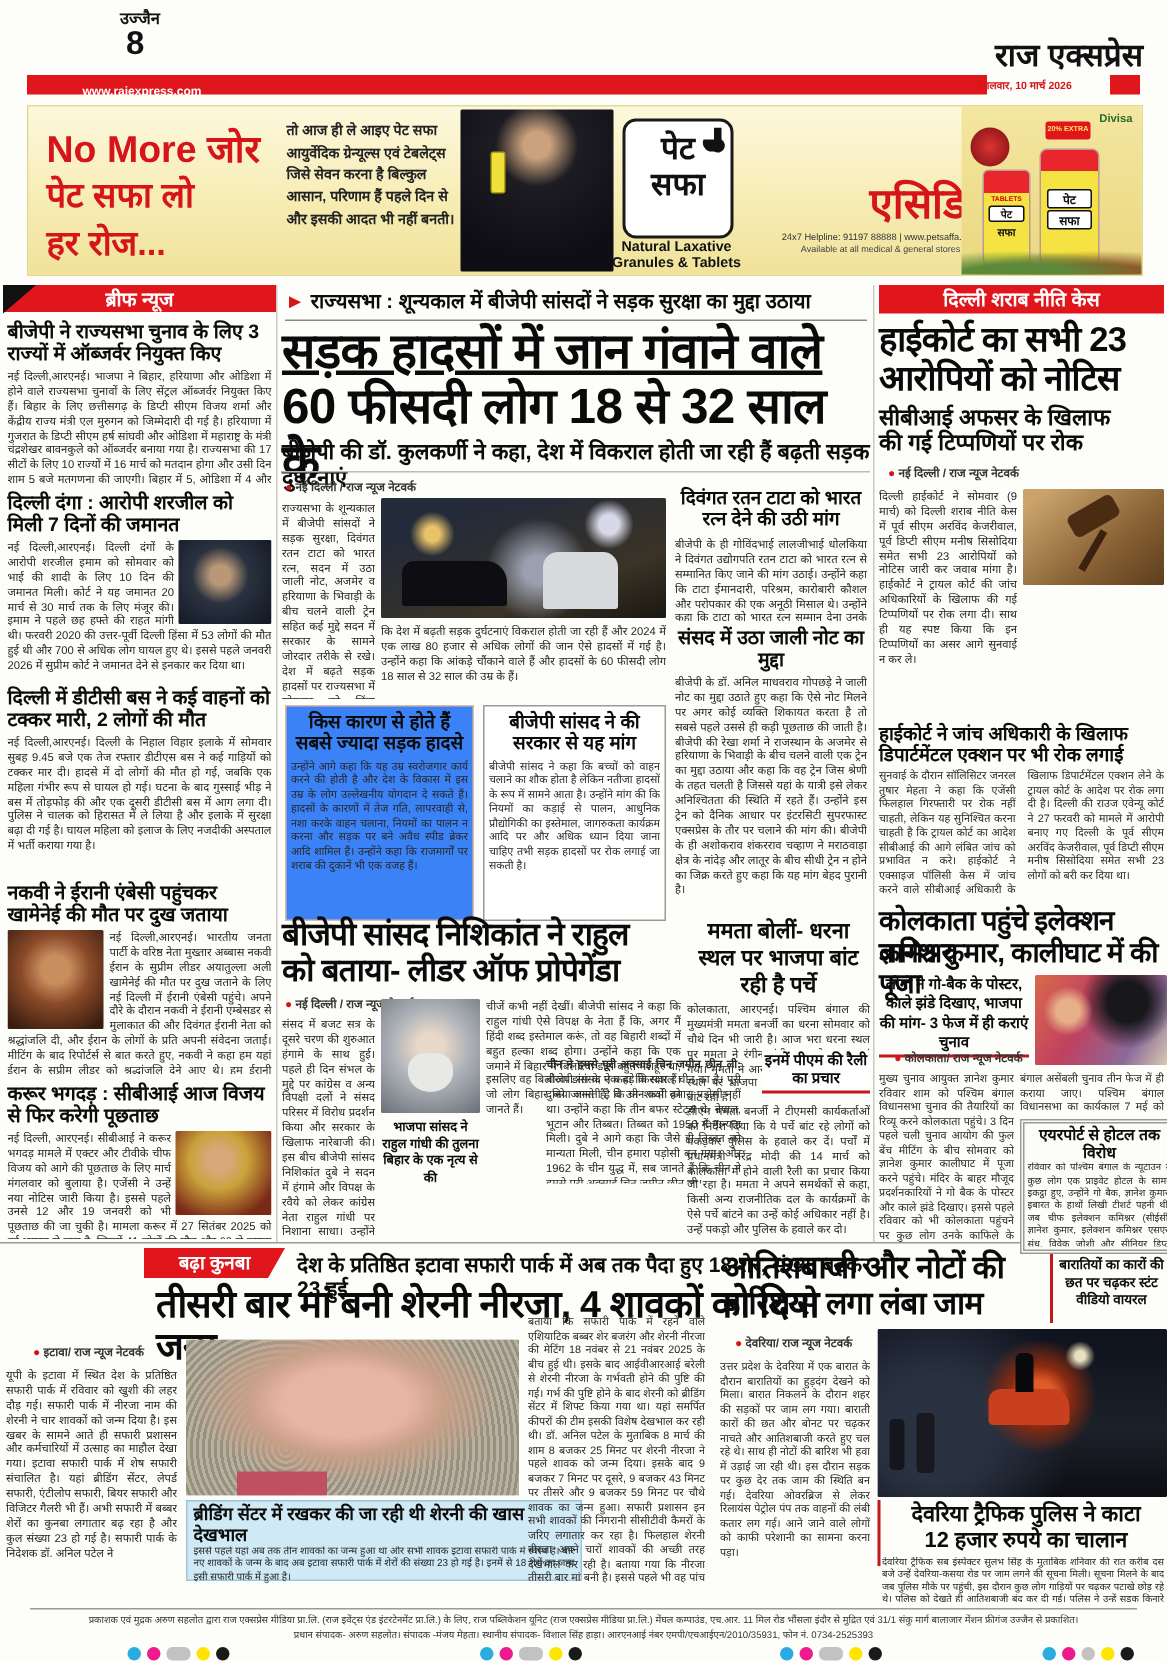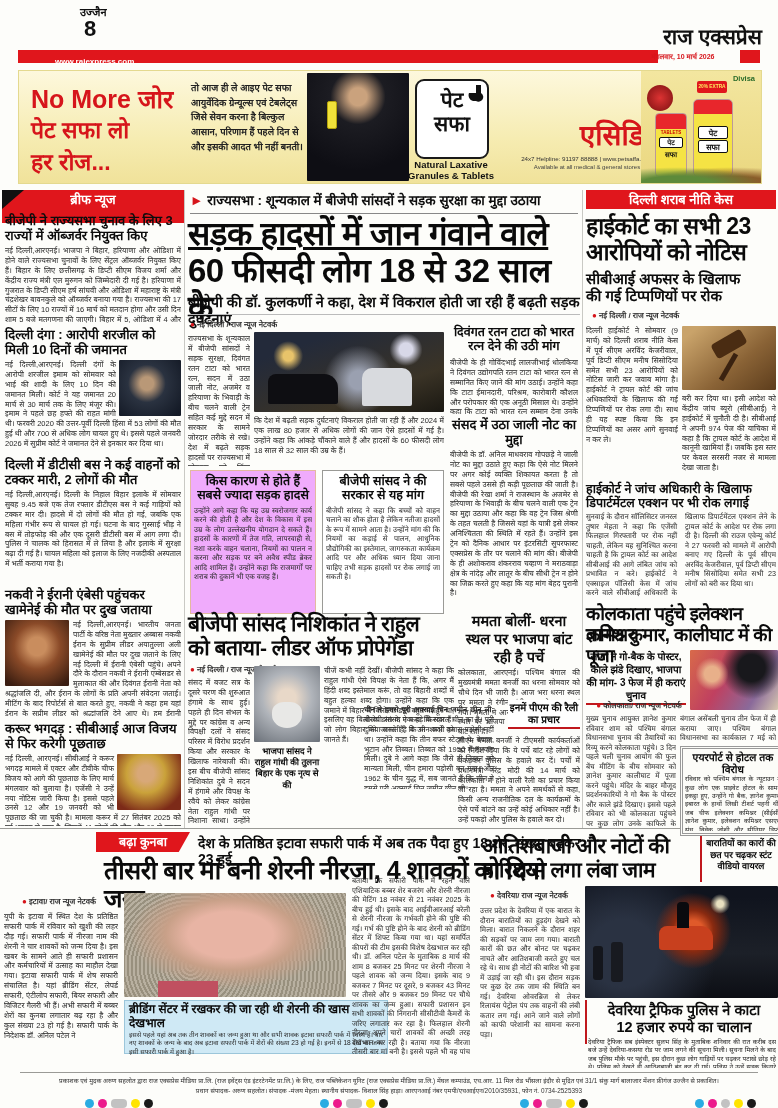--- a/index.html
+++ b/index.html
@@ -72,27 +72,27 @@
         <div style="font-size:8px;font-weight:900;text-align:center;background:#fff;border:1px solid #111;border-radius:2px;margin:1px 4px;">सफा</div>
       </div>
       <div class="abs" style="left:0;bottom:0;width:120px;height:16px;background:radial-gradient(ellipse at 30% 100%,#5d8a3a 30%,transparent 70%),radial-gradient(ellipse at 75% 100%,#8a5d2a 30%,transparent 70%);"></div>
     </div>
   </div>
 
   <div class="vrule" style="left:184px;top:190px;height:638px;"></div>
   <div class="vrule" style="left:582px;top:190px;height:638px;"></div>
   <div class="hrule" style="left:0;top:828px;width:778px;"></div>
 
-  <div class="abs band" style="left:2px;top:190px;width:182px;height:33px;font-size:13px;line-height:19px;">
+  <div class="abs band" style="left:2px;top:190px;width:182px;height:18px;font-size:13px;line-height:19px;">
     <div class="abs" style="left:0;top:0;width:0;height:0;border-top:19px solid #111;border-right:22px solid transparent;"></div>
     <span>ब्रीफ न्यूज</span>
   </div>
   <div class="abs hl" style="left:5px;top:214px;width:176px;font-size:13px;">बीजेपी ने राज्यसभा चुनाव के लिए 3 राज्यों में ऑब्जर्वर नियुक्त किए</div>
   <div class="abs body-txt" style="left:5px;top:246px;width:176px;height:78px;">नई दिल्ली,आरएनई। भाजपा ने बिहार, हरियाणा और ओडिशा में होने वाले राज्यसभा चुनावों के लिए सेंट्रल ऑब्जर्वर नियुक्त किए हैं। बिहार के लिए छत्तीसगढ़ के डिप्टी सीएम विजय शर्मा और केंद्रीय राज्य मंत्री एल मुरुगन को जिम्मेदारी दी गई है। हरियाणा में गुजरात के डिप्टी सीएम हर्ष सांघवी और ओडिशा में महाराष्ट्र के मंत्री चंद्रशेखर बावनकुले को ऑब्जर्वर बनाया गया है। राज्यसभा की 17 सीटों के लिए 10 राज्यों में 16 मार्च को मतदान होगा और उसी दिन शाम 5 बजे मतगणना की जाएगी। बिहार में 5, ओडिशा में 4 और हरियाणा में 2 सीटों पर चुनाव होना है।</div>
-  <div class="abs hl" style="left:5px;top:328px;width:176px;font-size:13px;">दिल्ली दंगा : आरोपी शरजील को मिली 10 दिनों की जमानत</div>
+  <div class="abs hl" style="left:5px;top:328px;width:176px;font-size:13px;">दिल्ली दंगा : आरोपी शरजील को मिली 7 दिनों की जमानत</div>
   <div class="abs body-txt" style="left:5px;top:360px;width:176px;height:92px;">
     <div class="photo" style="position:relative;float:right;width:62px;height:56px;margin:0 0 2px 3px;background:radial-gradient(circle at 45% 42%,#b99877 14%,#2a3240 40%,#141a26 90%);"></div>
     <span>नई दिल्ली,आरएनई। दिल्ली दंगों के आरोपी शरजील इमाम को सोमवार को भाई की शादी के लिए 10 दिन की जमानत मिली। कोर्ट ने यह जमानत 20 मार्च से 30 मार्च तक के लिए मंजूर की। इमाम ने पहले छह हफ्ते की राहत मांगी थी। फरवरी 2020 की उत्तर-पूर्वी दिल्ली हिंसा में 53 लोगों की मौत हुई थी और 700 से अधिक लोग घायल हुए थे। इससे पहले जनवरी 2026 में सुप्रीम कोर्ट ने जमानत देने से इनकार कर दिया था।</span>
   </div>
   <div class="abs hl" style="left:5px;top:458px;width:176px;font-size:13px;">दिल्ली में डीटीसी बस ने कई वाहनों को टक्कर मारी, 2 लोगों की मौत</div>
   <div class="abs body-txt" style="left:5px;top:490px;width:176px;height:92px;">नई दिल्ली,आरएनई। दिल्ली के निहाल विहार इलाके में सोमवार सुबह 9.45 बजे एक तेज रफ्तार डीटीएस बस ने कई गाड़ियों को टक्कर मार दी। हादसे में दो लोगों की मौत हो गई, जबकि एक महिला गंभीर रूप से घायल हो गई। घटना के बाद गुस्साई भीड़ ने बस में तोड़फोड़ की और एक दूसरी डीटीसी बस में आग लगा दी। पुलिस ने चालक को हिरासत में ले लिया है और इलाके में सुरक्षा बढ़ा दी गई है। घायल महिला को इलाज के लिए नजदीकी अस्पताल में भर्ती कराया गया है।</div>
   <div class="abs hl" style="left:5px;top:588px;width:176px;font-size:13px;">नकवी ने ईरानी एंबेसी पहुंचकर खामेनेई की मौत पर दुख जताया</div>
   <div class="abs body-txt" style="left:5px;top:620px;width:176px;height:96px;">
     <div class="photo" style="position:relative;float:left;width:64px;height:66px;margin:0 4px 2px 0;background:radial-gradient(circle at 50% 40%,#c98d5e 18%,#8a4a28 45%,#3a1d10 90%);"></div>
     <span>नई दिल्ली,आरएनई। भारतीय जनता पार्टी के वरिष्ठ नेता मुख्तार अब्बास नकवी ईरान के सुप्रीम लीडर अयातुल्ला अली खामेनेई की मौत पर दुख जताने के लिए नई दिल्ली में ईरानी एंबेसी पहुंचे। अपने दौरे के दौरान नकवी ने ईरानी एम्बेसडर से मुलाकात की और दिवंगत ईरानी नेता को श्रद्धांजलि दी, और ईरान के लोगों के प्रति अपनी संवेदना जताई। मीटिंग के बाद रिपोर्टर्स से बात करते हुए, नकवी ने कहा हम यहां ईरान के सुप्रीम लीडर को श्रद्धांजलि देने आए थे। हम ईरानी एंबेसडर से भी मिले। मैंने दिन में श्रद्धांजलि और संवेदनाएं दी हैं।</span>
@@ -111,21 +111,21 @@
   <div class="abs hl-xl" style="left:188px;top:253px;width:392px;font-size:33px;">60 फीसदी लोग 18 से 32 साल के</div>
   <div class="abs red hl" style="left:188px;top:294px;width:392px;font-size:14.5px;font-weight:900;">बीजेपी की डॉ. कुलकर्णी ने कहा, देश में विकराल होती जा रही हैं बढ़ती सड़क दुर्घटनाएं</div>
   <div class="hrule" style="left:188px;top:314px;width:392px;background:#bbb;"></div>
   <div class="abs byline" style="left:190px;top:319px;"><span class="dot">●</span> <span>नई दिल्ली / राज न्यूज नेटवर्क</span></div>
   <div class="abs body-txt" style="left:188px;top:334px;width:62px;height:132px;">राज्यसभा के शून्यकाल में बीजेपी सांसदों ने सड़क सुरक्षा, दिवंगत रतन टाटा को भारत रत्न, सदन में उठा जाली नोट, अजमेर व हरियाणा के भिवाड़ी के बीच चलने वाली ट्रेन सहित कई मुद्दे सदन में सरकार के सामने जोरदार तरीके से रखे। देश में बढ़ते सड़क हादसों पर राज्यसभा में सोमवार को चिंता जताते हुए भारतीय जनता पार्टी की एक सदस्य ने कहा कि हादसों में जान गंवाने वालों में से 60 फीसदी लोग 18 साल से 32 साल की उम्र के होते हैं जो देश के विकास में उल्लेखनीय योगदान दे सकते हैं। शून्यकाल में यह मुद्दा उठाते हुए बीजेपी की डॉ. मेधा विश्राम कुलकर्णी ने कहा</div>
   <div class="photo" style="left:254px;top:332px;width:190px;height:80px;background:radial-gradient(circle at 18% 30%,#e8c36a 3%,transparent 9%),radial-gradient(circle at 80% 22%,#d8d8e8 4%,transparent 10%),radial-gradient(circle at 55% 60%,#9aa0b0 8%,transparent 30%),linear-gradient(160deg,#232a3a 20%,#3a3326 70%,#1a1812 100%);">
     <div class="abs" style="left:14px;top:42px;width:70px;height:30px;background:#0e0e12;border-radius:8px 14px 2px 2px;"></div>
     <div class="abs" style="left:108px;top:36px;width:50px;height:38px;background:#d8dade;border-radius:10px 10px 2px 2px;"></div>
   </div>
   <div class="abs body-txt" style="left:254px;top:416px;width:190px;height:50px;">कि देश में बढ़ती सड़क दुर्घटनाएं विकराल होती जा रही हैं और 2024 में एक लाख 80 हजार से अधिक लोगों की जान ऐसे हादसों में गई है। उन्होंने कहा कि आंकड़े चौंकाने वाले हैं और हादसों के 60 फीसदी लोग 18 साल से 32 साल की उम्र के हैं।</div>
-  <div class="abs" style="left:190px;top:470px;width:118px;height:136px;background:#f0abfc;border:1px solid #e3b9a0;padding:3px;">
+  <div class="abs" style="left:190px;top:470px;width:118px;height:136px;background:#3b82f6;border:1px solid #e3b9a0;padding:3px;">
     <div class="hl" style="font-size:12.5px;text-align:center;">किस कारण से होते हैं सबसे ज्यादा सड़क हादसे</div>
     <div class="body-txt" style="font-size:7.2px;margin-top:3px;height:96px;">उन्होंने आगे कहा कि यह उम्र स्वरोजगार कार्य करने की होती है और देश के विकास में इस उम्र के लोग उल्लेखनीय योगदान दे सकते हैं। हादसों के कारणों में तेज गति, लापरवाही से, नशा करके वाहन चलाना, नियमों का पालन न करना और सड़क पर बने अवैध स्पीड ब्रेकर आदि शामिल हैं। उन्होंने कहा कि राजमार्गों पर शराब की दुकानें भी एक वजह हैं।</div>
   </div>
   <div class="abs hl" style="left:450px;top:325px;width:128px;font-size:12.5px;text-align:center;">दिवंगत रतन टाटा को भारत रत्न देने की उठी मांग</div>
   <div class="abs boxed" style="left:322px;top:470px;width:114px;height:136px;padding:3px;background:#fff;">
     <div class="hl red" style="font-size:12.5px;text-align:center;">बीजेपी सांसद ने की सरकार से यह मांग</div>
     <div class="body-txt" style="font-size:7.2px;margin-top:3px;height:96px;">बीजेपी सांसद ने कहा कि बच्चों को वाहन चलाने का शौक होता है लेकिन नतीजा हादसों के रूप में सामने आता है। उन्होंने मांग की कि नियमों का कड़ाई से पालन, आधुनिक प्रौद्योगिकी का इस्तेमाल, जागरुकता कार्यक्रम आदि पर और अधिक ध्यान दिया जाना चाहिए तभी सड़क हादसों पर रोक लगाई जा सकती है।</div>
   </div>
   <div class="abs body-txt" style="left:450px;top:358px;width:128px;height:56px;">बीजेपी के ही गोविंदभाई लालजीभाई धोलकिया ने दिवंगत उद्योगपति रतन टाटा को भारत रत्न से सम्मानित किए जाने की मांग उठाई। उन्होंने कहा कि टाटा ईमानदारी, परिश्रम, कारोबारी कौशल और परोपकार की एक अनूठी मिसाल थे। उन्होंने कहा कि टाटा को भारत रत्न सम्मान देना उनके प्रति सच्ची श्रद्धांजलि होगी।</div>
   <div class="abs hl" style="left:450px;top:418px;width:128px;font-size:13px;text-align:center;">संसद में उठा जाली नोट का मुद्दा</div>
@@ -135,21 +135,20 @@
   <div class="abs hl-xl" style="left:586px;top:214px;width:190px;font-size:23px;">हाईकोर्ट का सभी 23</div>
   <div class="abs hl-xl" style="left:586px;top:240px;width:190px;font-size:23px;">आरोपियों को नोटिस</div>
   <div class="abs hl" style="left:586px;top:270px;width:190px;font-size:15px;">सीबीआई अफसर के खिलाफ</div>
   <div class="abs hl" style="left:586px;top:287px;width:190px;font-size:15px;">की गई टिप्पणियों पर रोक</div>
   <div class="abs byline" style="left:592px;top:310px;"><span class="dot">●</span> <span>नई दिल्ली / राज न्यूज नेटवर्क</span></div>
   <div class="abs body-txt" style="left:586px;top:326px;width:92px;height:152px;">दिल्ली हाईकोर्ट ने सोमवार (9 मार्च) को दिल्ली शराब नीति केस में पूर्व सीएम अरविंद केजरीवाल, पूर्व डिप्टी सीएम मनीष सिसोदिया समेत सभी 23 आरोपियों को नोटिस जारी कर जवाब मांगा है। हाईकोर्ट ने ट्रायल कोर्ट की जांच अधिकारियों के खिलाफ की गई टिप्पणियों पर रोक लगा दी। साथ ही यह स्पष्ट किया कि इन टिप्पणियों का असर आगे सुनवाई न कर ले।</div>
   <div class="photo" style="left:682px;top:326px;width:94px;height:64px;background:linear-gradient(140deg,#c9a36a 10%,#8a6336 60%,#5d3d1c 100%);">
     <div class="abs" style="left:30px;top:10px;width:34px;height:16px;background:#4a2c12;border-radius:4px;transform:rotate(-30deg);"></div>
     <div class="abs" style="left:44px;top:26px;width:5px;height:30px;background:#3a2210;transform:rotate(30deg);"></div>
   </div>
-  <div class="abs body-txt" style="left:682px;top:394px;width:94px;height:84px;">बरी कर दिया था। इसी आदेश को केंद्रीय जांच ब्यूरो (सीबीआई) ने हाईकोर्ट में चुनौती दी है। सीबीआई ने अपनी 974 पेज की याचिका में कहा है कि ट्रायल कोर्ट के आदेश में कानूनी खामियां हैं। जबकि इस स्तर पर केवल सरसरी नजर से मामला देखा जाता है।</div>
   <div class="abs hl" style="left:586px;top:482px;width:190px;font-size:12.5px;">हाईकोर्ट ने जांच अधिकारी के खिलाफ डिपार्टमेंटल एक्शन पर भी रोक लगाई</div>
   <div class="abs body-txt cols2" style="left:586px;top:512px;width:190px;height:88px;font-size:7.2px;">सुनवाई के दौरान सॉलिसिटर जनरल तुषार मेहता ने कहा कि एजेंसी फिलहाल गिरफ्तारी पर रोक नहीं चाहती, लेकिन यह सुनिश्चित करना चाहती है कि ट्रायल कोर्ट का आदेश सीबीआई की आगे लंबित जांच को प्रभावित न करे। हाईकोर्ट ने एक्साइज पॉलिसी केस में जांच करने वाले सीबीआई अधिकारी के खिलाफ डिपार्टमेंटल एक्शन लेने के ट्रायल कोर्ट के आदेश पर रोक लगा दी है। दिल्ली की राउज एवेन्यू कोर्ट ने 27 फरवरी को मामले में आरोपी बनाए गए दिल्ली के पूर्व सीएम अरविंद केजरीवाल, पूर्व डिप्टी सीएम मनीष सिसोदिया समेत सभी 23 लोगों को बरी कर दिया था।</div>
 
   <div class="abs hl-xl" style="left:188px;top:612px;width:268px;font-size:21px;">बीजेपी सांसद निशिकांत ने राहुल</div>
   <div class="abs hl-xl" style="left:188px;top:636px;width:268px;font-size:21px;">को बताया- लीडर ऑफ प्रोपेगेंडा</div>
   <div class="abs byline" style="left:190px;top:664px;"><span class="dot">●</span> <span>नई दिल्ली / राज न्यूज नेटवर्क</span></div>
   <div class="abs body-txt" style="left:188px;top:678px;width:62px;height:148px;">संसद में बजट सत्र के दूसरे चरण की शुरुआत हंगामे के साथ हुई। पहले ही दिन संभल के मुद्दे पर कांग्रेस व अन्य विपक्षी दलों ने संसद परिसर में विरोध प्रदर्शन किया और सरकार के खिलाफ नारेबाजी की। इस बीच बीजेपी सांसद निशिकांत दुबे ने सदन में हंगामे और विपक्ष के रवैये को लेकर कांग्रेस नेता राहुल गांधी पर निशाना साधा। उन्होंने राहुल गांधी को नाचते हुए दिखाने वाला वीडियो पोस्ट किया। इसके साथ ही उन्होंने राहुल गांधी की तुलना बिहार के एक लोक प्रकार के नृत्य करने से की। बीजेपी सांसद निशिकांत दुबे ने अपने ट्वीट पर कहा कि यह पार्लियामेंट नहीं चल रही है। मैं इस विषय पर पार्लियामेंट में बोलना चाहता था। इतना एक विपक्ष और प्रोपेगैंडा का लीडर, जो समझता है और नासमझों को पसंद में बदलकर अपनी बातें कर रहा है, मैंने डेमोक्रेसी में ऐसी</div>
   <div class="photo" style="left:254px;top:666px;width:66px;height:76px;background:radial-gradient(circle at 50% 42%,#e8d8c8 16%,#b0b4ba 45%,#6a7078 100%);">
     <div class="abs" style="left:18px;top:36px;width:30px;height:26px;background:#e8e8e6;border-radius:40% 40% 50% 50%;"></div>
   </div>

